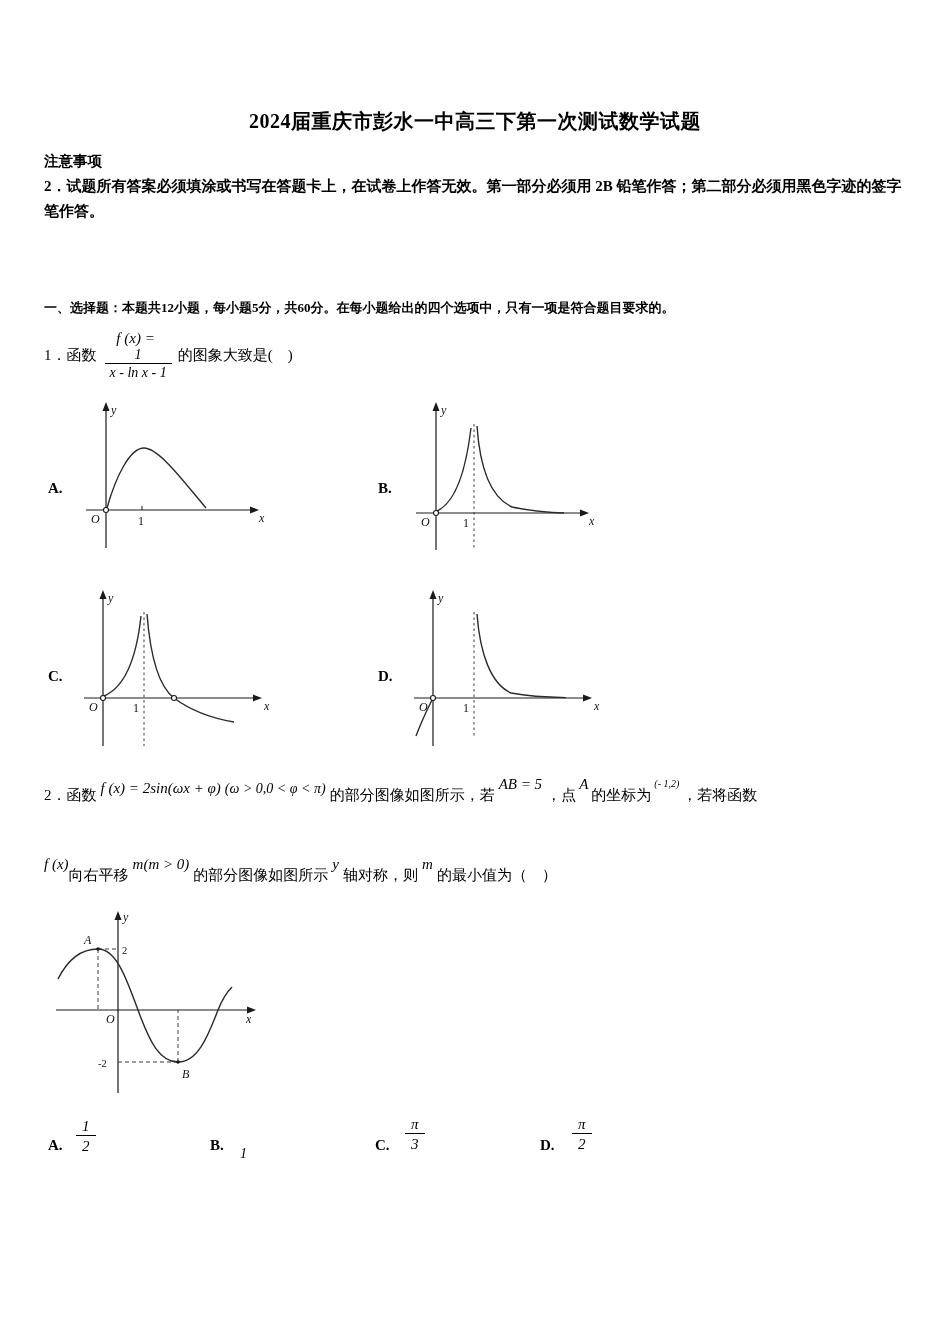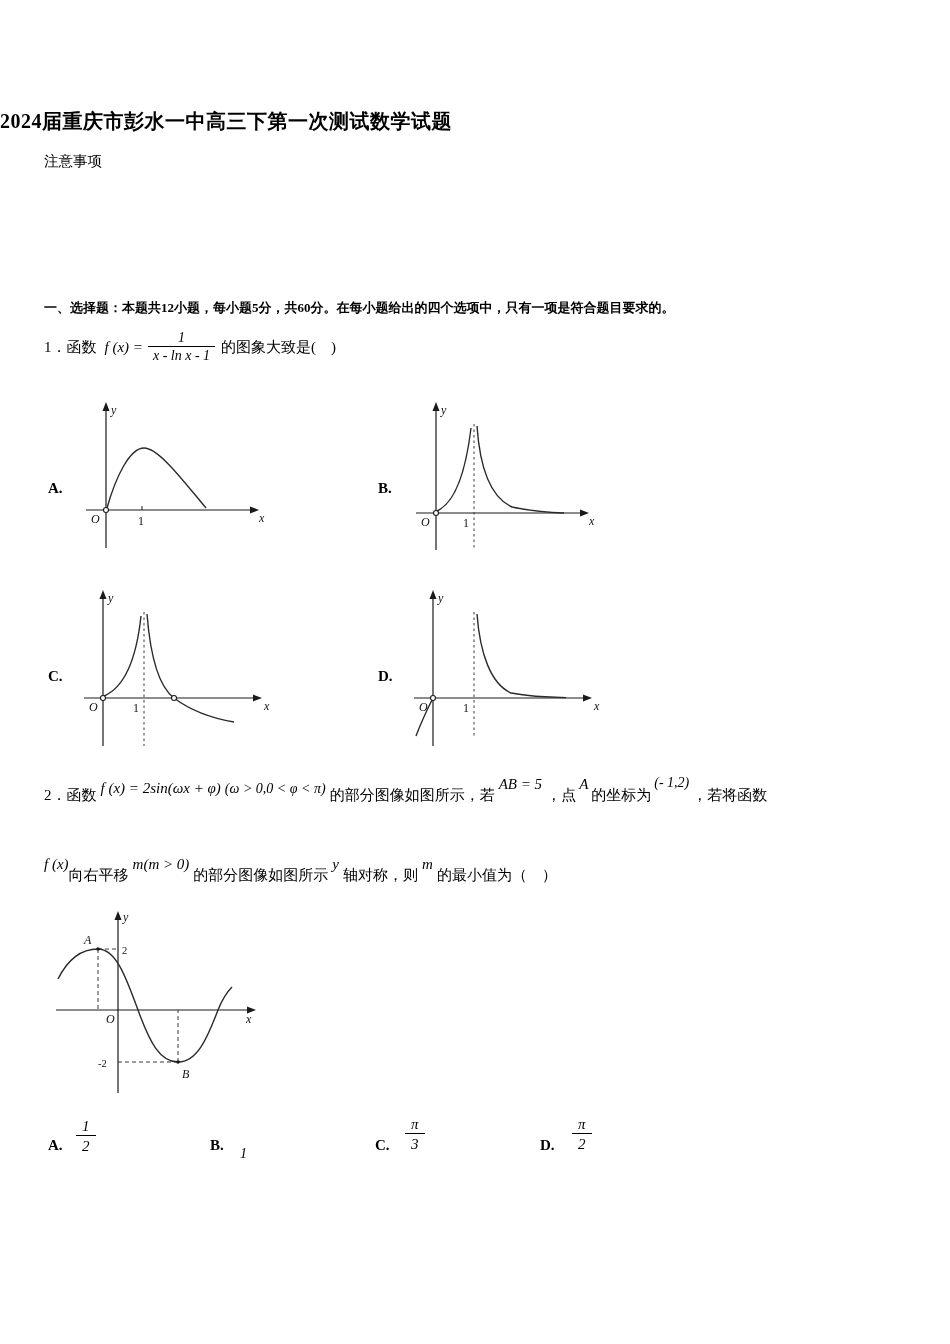--- a/index.html
+++ b/index.html
@@ -1,75 +1,76 @@
 <!DOCTYPE html>
 <html><head>
 <meta charset="utf-8">
 <style>
   * { margin:0; padding:0; box-sizing:border-box; }
   html,body { background:#e8e8e8; }
   body { font-family:"Liberation Serif","DejaVu Serif",serif; color:#000; }
   .page { position:relative; width:950px; height:1344px; background:#ffffff; margin:0 auto; overflow:hidden; }
 
-  .title { position:absolute; top:108px; left:0; width:100%; 
+  .title { position:absolute; top:108px; left:0; width:100%; text-align:center;
            font-size:20px; font-weight:bold; letter-spacing:0.5px; }
 
   .notice { position:absolute; left:44px; top:149px; width:870px;
-            font-size:15px; font-weight:normal; line-height:25px; }
+            font-size:15px; font-weight:bold; line-height:25px; }
   .notice-heading { font-size:14.5px; }
 
   .section-heading { position:absolute; left:44px; top:299px; width:870px;
                      font-size:13px; font-weight:bold; }
 
   .q1-line { position:absolute; left:44px; top:330px; display:flex; align-items:center;
              font-size:15px; }
   .q1-line .zh { font-size:15px; }
   .math { display:inline-flex; align-items:center; }
   .it { font-style:italic; }
   .frac { display:inline-block; vertical-align:middle; text-align:center; }
   .frac .num { display:block; padding:0 5px; line-height:1.15; }
   .frac .den { display:block; border-top:1px solid #000; padding:1px 5px 0 5px; line-height:1.2; }
-  .q1-formula { margin:0 6px 0 8px; font-size:15px; }
+  .q1-formula { margin:0 6px 0 8px; font-size:15px;flex-direction:column; }
   .q1-formula .frac { font-size:14px; }
 
   .opt-label { position:absolute; font-size:15px; font-weight:bold; }
   svg.g { position:absolute; overflow:visible; }
   .axis { stroke:#1a1a1a; stroke-width:1.2; }
   .tick { stroke:#1a1a1a; stroke-width:1; }
   .curve { stroke:#2a2a2a; stroke-width:1.4; fill:none; }
   .dotted { stroke:#3a3a3a; stroke-width:1; stroke-dasharray:2.5,3; fill:none; }
   .dashed { stroke:#3a3a3a; stroke-width:1; stroke-dasharray:4,3; fill:none; }
   .open { fill:#ffffff; stroke:#1a1a1a; stroke-width:1.1; }
   .dot  { fill:#1a1a1a; }
   .arrow { fill:#1a1a1a; }
   text.lbl { font-size:12px; fill:#111; font-family:"Liberation Serif","DejaVu Serif",serif; }
   text.lbl-sm { font-size:10.5px; fill:#111; font-family:"Liberation Serif","DejaVu Serif",serif; }
 
   .q2-line { position:absolute; left:44px; width:880px; font-size:15px; line-height:26px; }
   .q2-line .fm { font-style:italic; white-space:nowrap; }
   .sup1 { position:relative; top:-7px; display:inline-block; }
   .sup2 { position:relative; top:-11px; display:inline-block; }
-  .sup3 { position:relative; top:-13px; display:inline-block; font-size:14px; }
+  .sup3 { position:relative; top:-13px; display:inline-block; font-size:10px; }
   .cons { font-size:14px; }
 
   .opts-row .opt-letter { position:absolute; font-size:15px; font-weight:bold; }
   .opt-frac { position:absolute; font-size:15px; font-style:italic; }
   .opt-frac .num { padding:0 6px; }
   .opt-frac .den { padding:1px 6px 0 6px; }
   .opt-plain { position:absolute; font-size:14px; font-style:italic; }
 </style>
 </head>
 <body>
 
 <div class="page">
 
   <h1 class="title">2024届重庆市彭水一中高三下第一次测试数学试题</h1>
 
   <div class="notice">
     <div class="notice-heading">注意事项</div>
+    <div class="notice-item">2．试题所有答案必须填涂或书写在答题卡上，在试卷上作答无效。第一部分必须用 2B 铅笔作答；第二部分必须用黑色字迹的签字笔作答。</div>
   </div>
 
   <div class="section-heading">一、选择题：本题共12小题，每小题5分，共60分。在每小题给出的四个选项中，只有一项是符合题目要求的。</div>
 
   <div class="q1-line">
     <span class="zh">1．</span>
     <span class="zh">函数</span>
     <span class="math q1-formula">
       <span class="it" style="margin-right:5px;">f (x) =</span>
       <span class="frac it">

